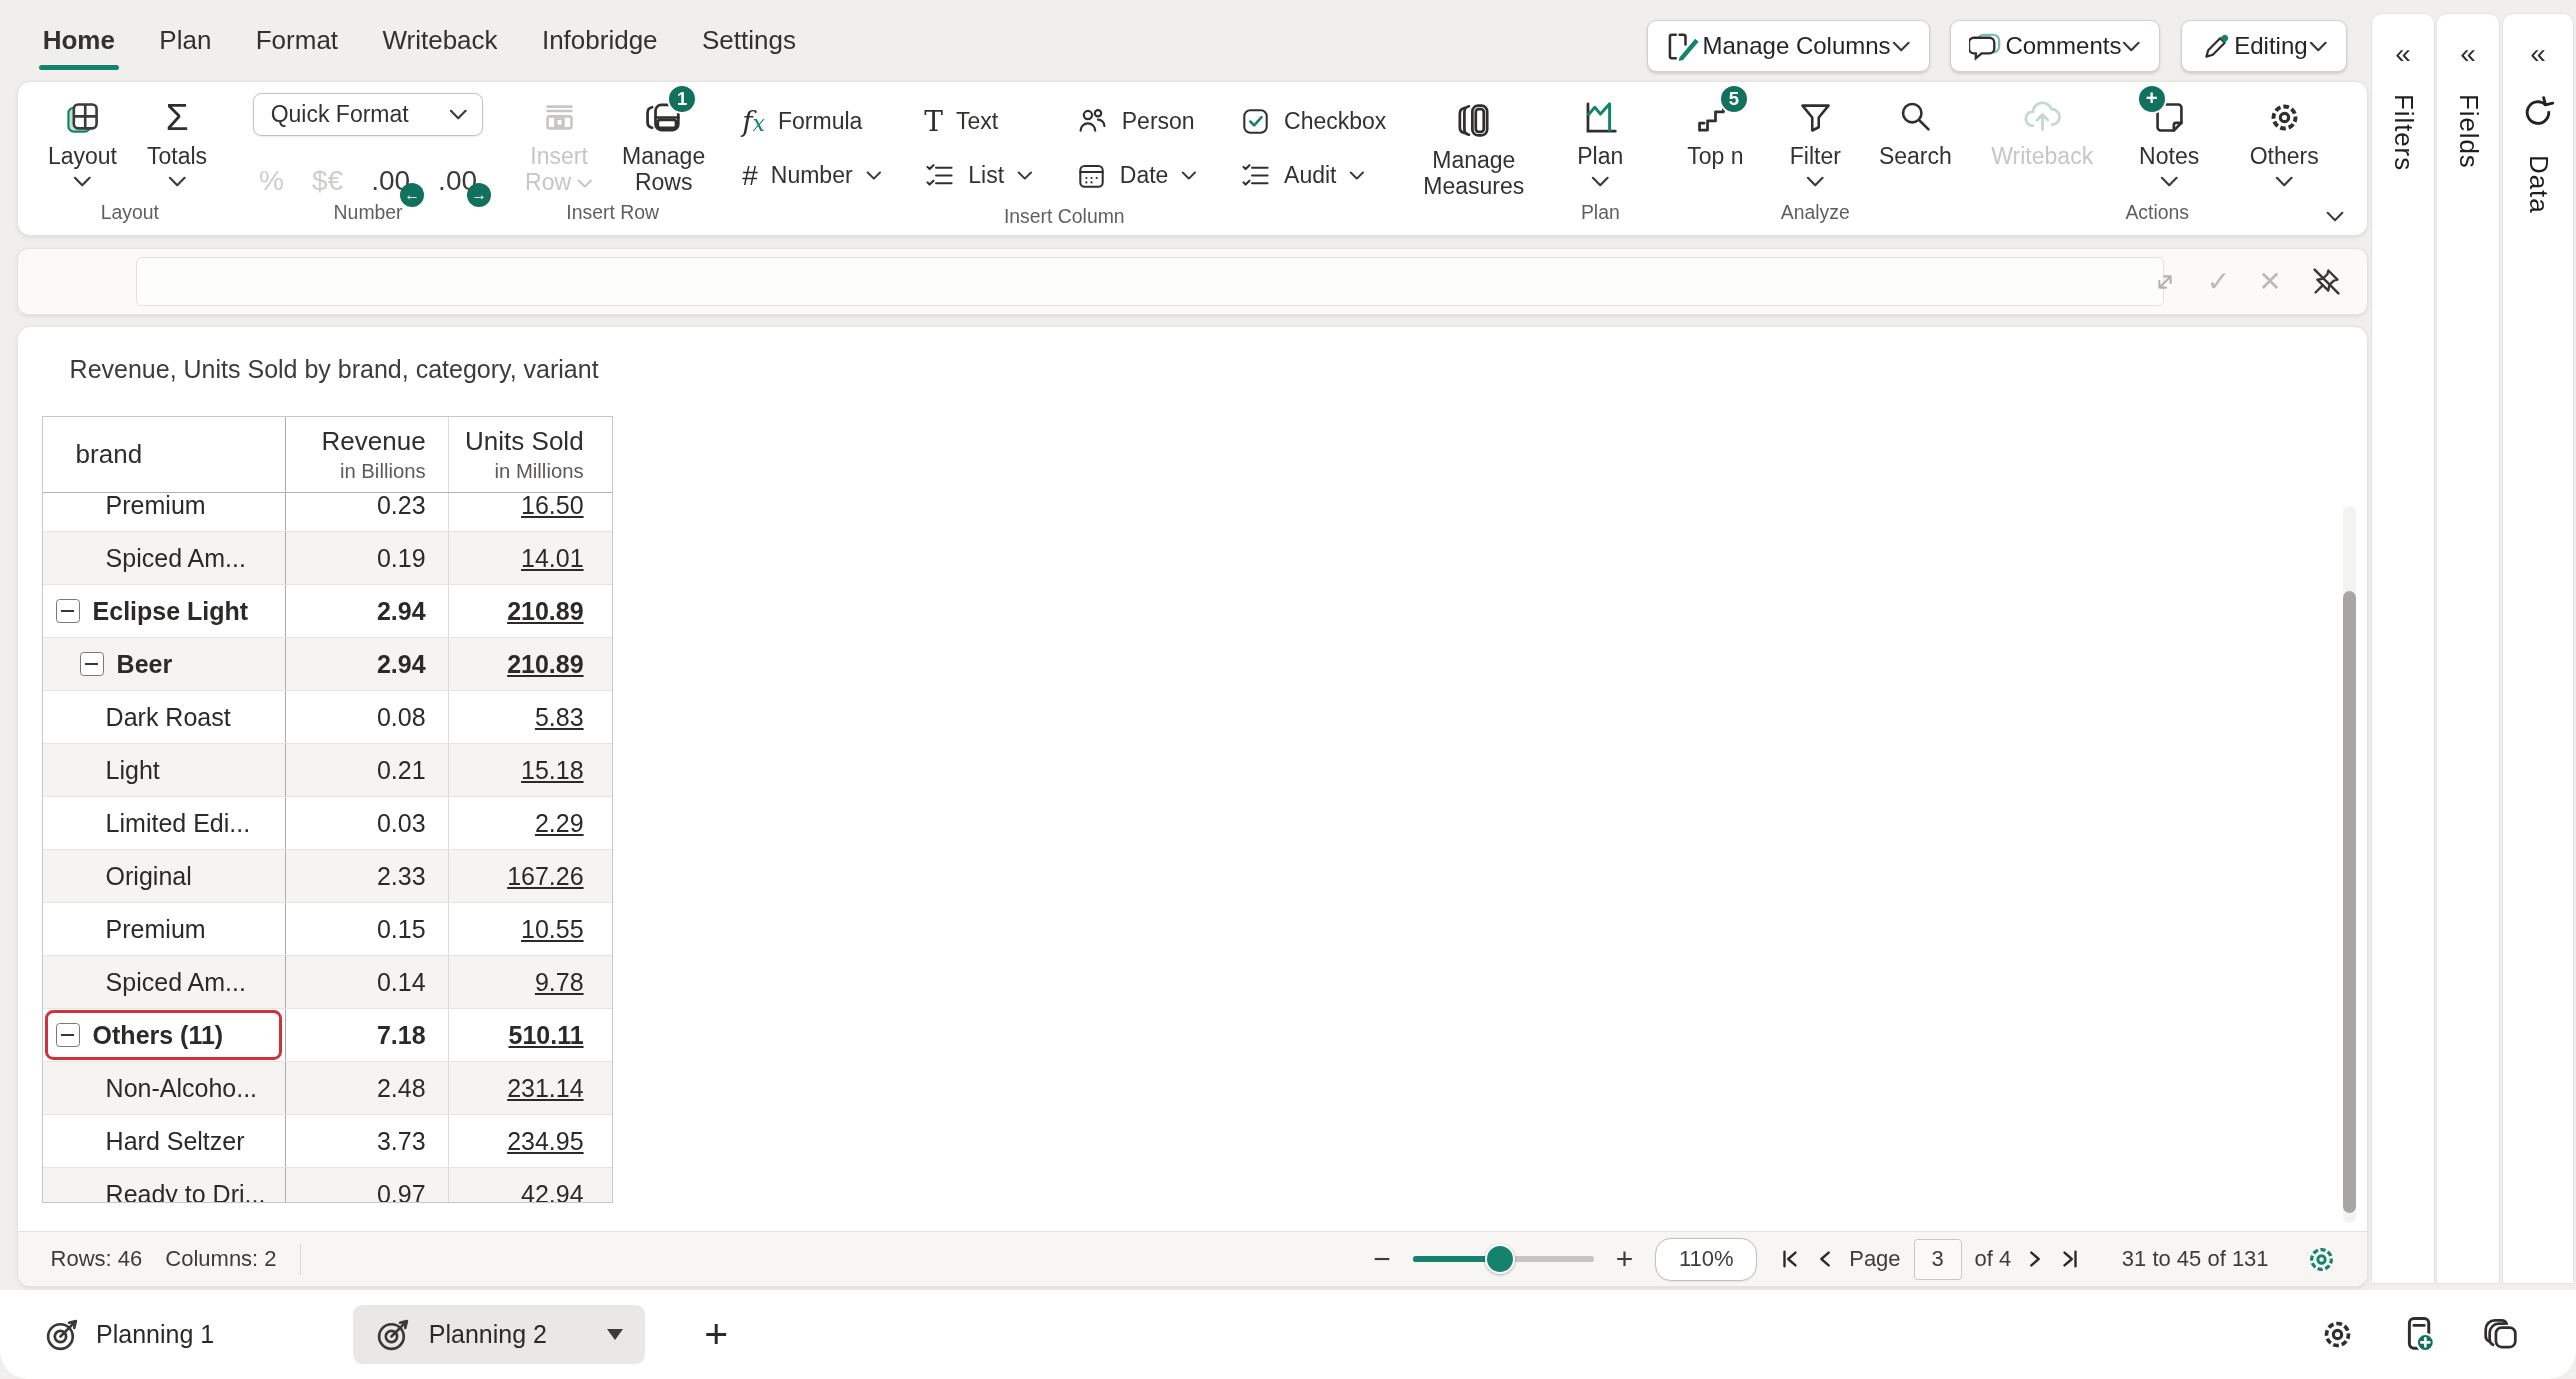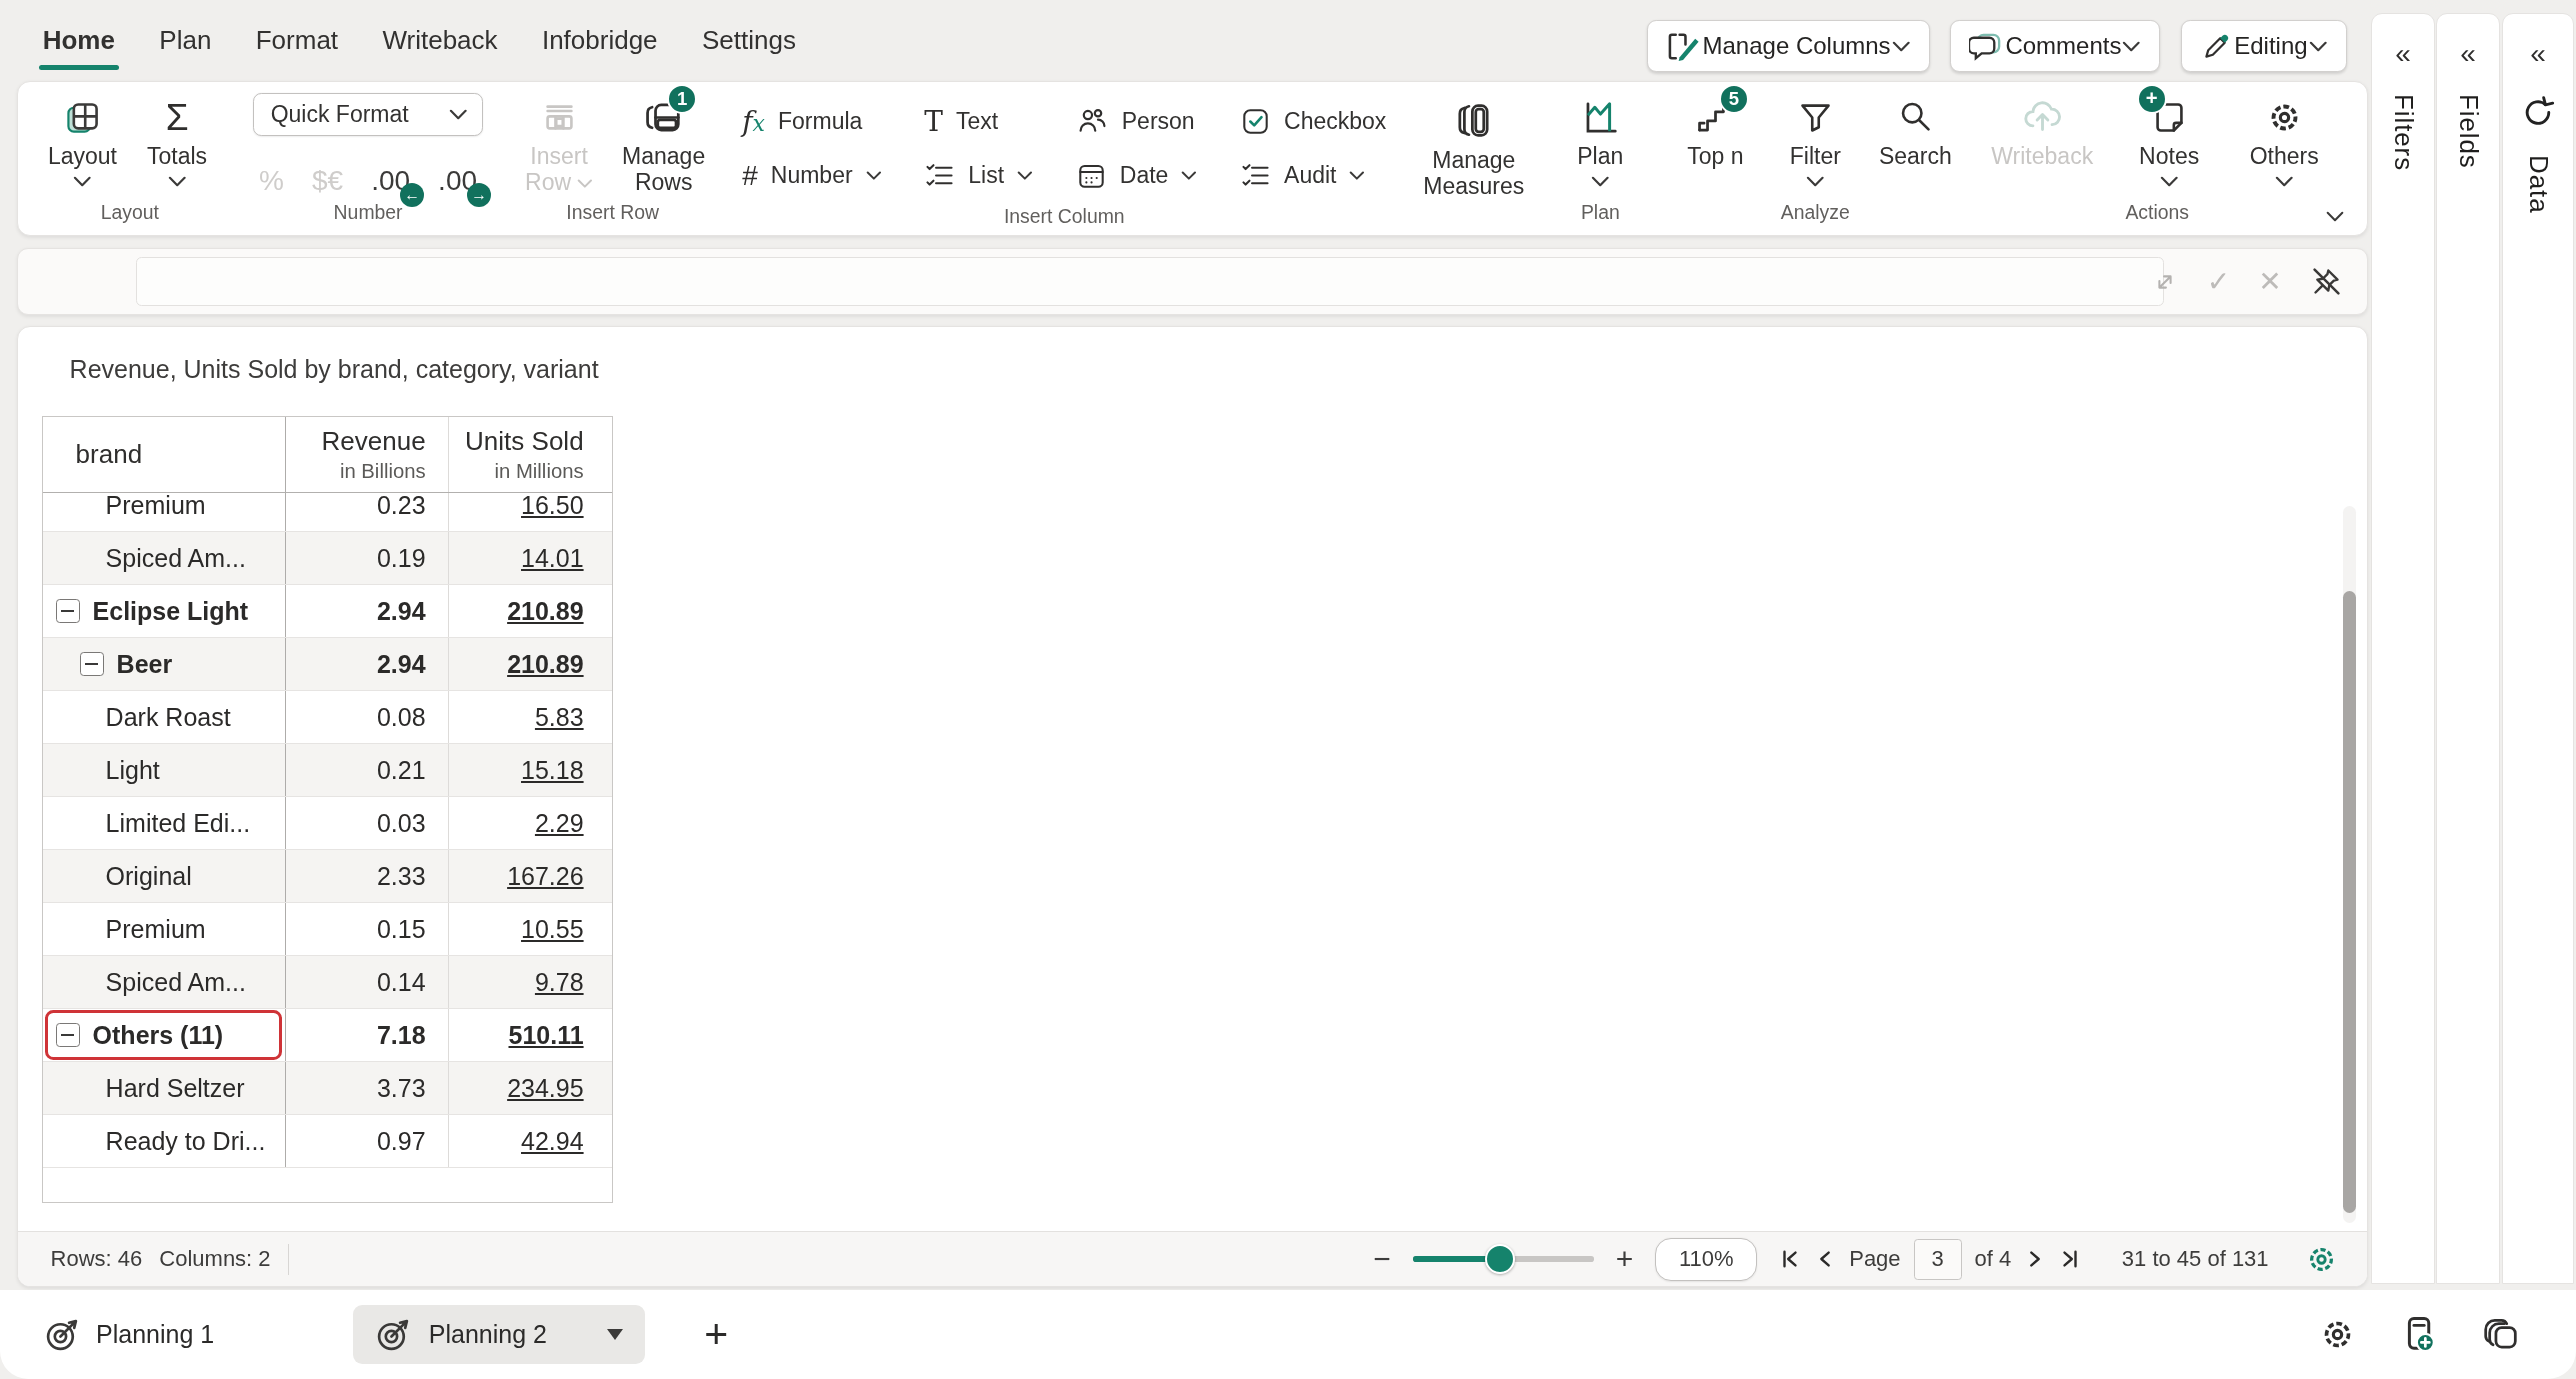--- a/index.html
+++ b/index.html
@@ -90,21 +90,21 @@
   .lvl2 .cell-brand { padding-left:63px; }
   .collapse-box { width:24px; height:24px; border:1.8px solid #7a7876; border-radius:3.7px; margin-right:13px; position:relative; flex:0 0 auto; background:#fff; }
   .collapse-box::after { content:""; position:absolute; left:4.6px; right:4.6px; top:50%; height:1.8px; margin-top:-0.9px; background:#3a3938; }
   .cell-brand.selected::after { content:""; position:absolute; inset:0.9px 2.8px; border:3.2px solid var(--sel-red); border-radius:8.3px; pointer-events:none; }
 
   .vscroll-track { position:absolute; right:10.2px; top:179px; width:13px; height:717px; border-radius:7.4px; background:#f4f3f2; }
   .vscroll-thumb { position:absolute; left:0; right:0; top:85px; height:622px; border-radius:7.4px; background:#a8a6a4; }
 
   
   .status-bar { position:absolute; left:0; right:0; bottom:0; height:55px; background:#f7f6f5; border-top:0.9px solid #e3e1df; display:flex; align-items:center; font-size:22px; color:#3d3c3b; }
-  .sb-left { display:flex; align-items:center; gap:17px; padding-left:33px; }
+  .sb-left { display:flex; align-items:center; gap:23px; padding-left:33px; }
   .sb-div { width:0.9px; height:31px; background:#d8d6d4; }
   .sb-right { position:absolute; right:28px; display:flex; align-items:center; gap:22px; }
   .zoom-minus,.zoom-plus { font-size:30px; color:#3d3c3b; line-height:1; }
   .slider { width:181px; height:5.5px; border-radius:2.8px; background:#c8c6c4; position:relative; }
   .slider-fill { position:absolute; left:0; top:0; bottom:0; width:87px; background:var(--accent); border-radius:2.8px; }
   .slider-knob { position:absolute; left:87px; top:50%; width:30px; height:30px; border-radius:50%; background:var(--accent); border:2.8px solid #fff; box-shadow:0 0.9px 2.8px rgba(0,0,0,.3); transform:translate(-50%,-50%); }
   .zoom-box { width:102px; height:43px; border:0.9px solid #c3c1bf; border-radius:16px; background:#fff; display:flex; align-items:center; justify-content:center; box-shadow:0 0.9px 1.8px rgba(0,0,0,.08); }
   .pager { display:flex; align-items:center; gap:13px; }
   .page-box { width:48px; height:41px; border:0.9px solid #c8c6c4; border-radius:3.7px; background:#fbfaf9; display:flex; align-items:center; justify-content:center; }
   .pg-ic { width:22px; height:22px; }
@@ -597,20 +597,28 @@
 
   <div class="t-row lvl0 bold">
     <div class="cell-brand selected">
       <span class="collapse-box"></span>
       <span class="brand-text">Others (11)</span>
     </div>
     <div class="cell-num cell-rev">7.18</div>
     <div class="cell-num cell-units">510.11</div>
   </div>
 
+  <div class="t-row lvl2">
+    <div class="cell-brand">
+
+      <span class="brand-text">Non-Alcoho...</span>
+    </div>
+    <div class="cell-num cell-rev">2.48</div>
+    <div class="cell-num cell-units">231.14</div>
+  </div>
 
   <div class="t-row lvl2">
     <div class="cell-brand">
 
       <span class="brand-text">Hard Seltzer</span>
     </div>
     <div class="cell-num cell-rev">3.73</div>
     <div class="cell-num cell-units">234.95</div>
   </div>
 

